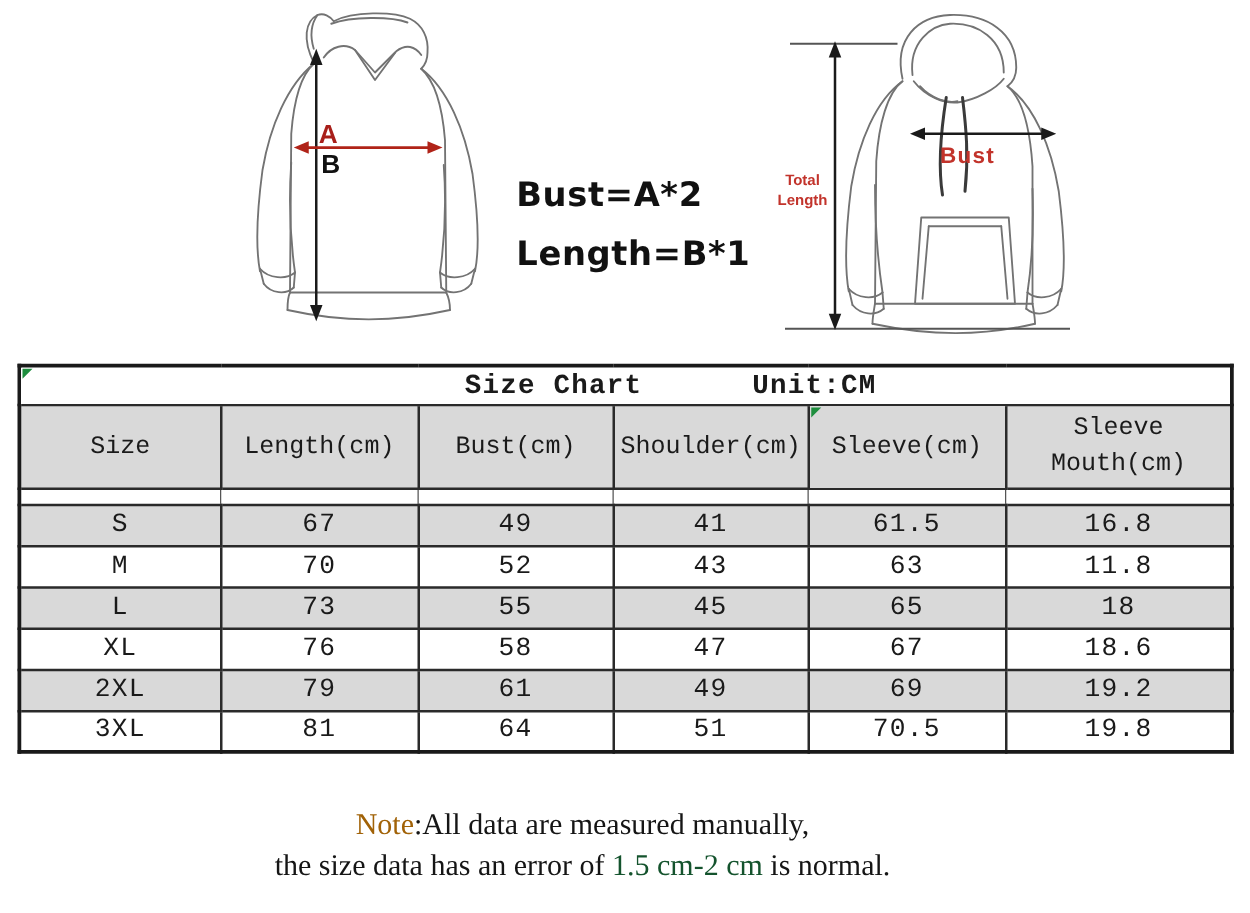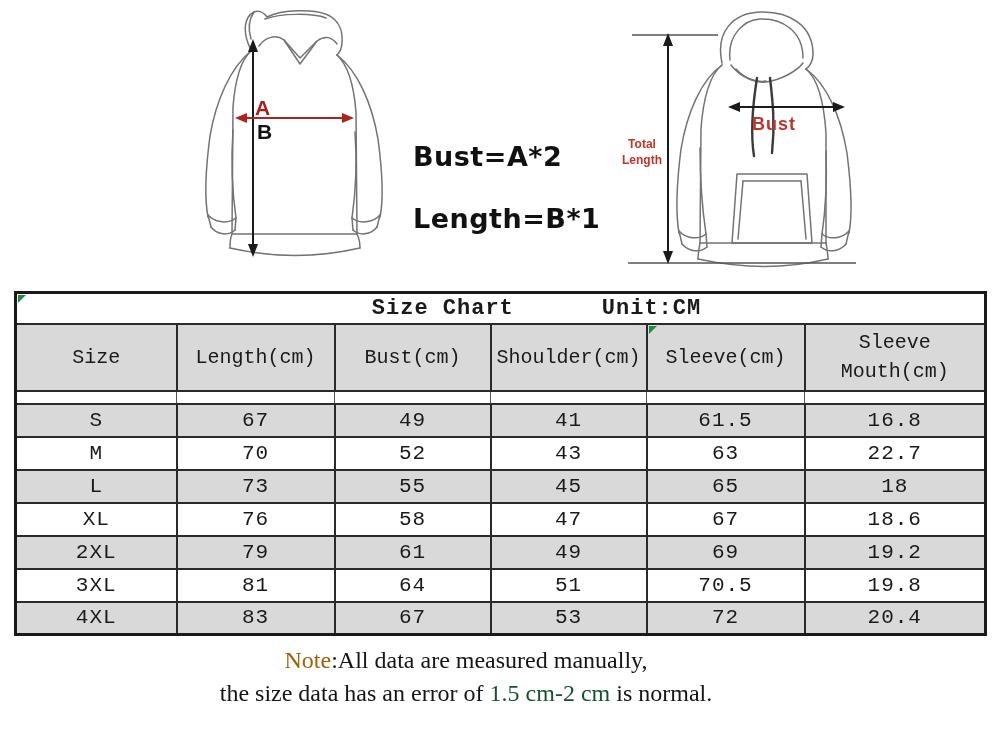--- a/index.html
+++ b/index.html
@@ -22,21 +22,21 @@
   .label-total-length {
     left:4px; top:133px; width:56px; text-align:center;
     font-size:12px; line-height:1.35; font-weight:bold;
   }
 
   .formulas { position:absolute; left:413px; top:141px; color:#111; }
   .formula {
     font-family:"DejaVu Sans", sans-serif; font-weight:bold;
     font-size:27px; letter-spacing:0.5px;
   }
-  .formula + .formula { margin-top:31px; }
+  .formula + .formula { margin-top:16px; }
 
   
   .table-wrap { position:absolute; left:14px; top:291px; width:972px; }
   table.size-table {
     width:100%; border-collapse:collapse; table-layout:fixed;
     font-family:"Liberation Mono", monospace; color:#1a1a1a;
     border:3px solid #1a1a1a;
     padding-left:31px;
   }
   table.size-table td { border:2px solid #2a2a2a; text-align:center; vertical-align:middle; }
@@ -221,21 +221,21 @@
           <td>41</td>
           <td>61.5</td>
           <td>16.8</td>
         </tr>
         <tr class="data-row">
           <td>M</td>
           <td>70</td>
           <td>52</td>
           <td>43</td>
           <td>63</td>
-          <td>22.7</td>
+          <td>11.8</td>
         </tr>
         <tr class="data-row">
           <td>L</td>
           <td>73</td>
           <td>55</td>
           <td>45</td>
           <td>65</td>
           <td>18</td>
         </tr>
         <tr class="data-row">
@@ -254,28 +254,20 @@
           <td>69</td>
           <td>19.2</td>
         </tr>
         <tr class="data-row">
           <td>3XL</td>
           <td>81</td>
           <td>64</td>
           <td>51</td>
           <td>70.5</td>
           <td>19.8</td>
-        </tr>
-        <tr class="data-row">
-          <td>4XL</td>
-          <td>83</td>
-          <td>67</td>
-          <td>53</td>
-          <td>72</td>
-          <td>20.4</td>
         </tr>
       </tbody>
     </table>
   </div>
 
   <div class="note">
     <div>
       <span style="color:#a16207">Note</span><span>:All data are measured manually,</span>
     </div>
     <div>

